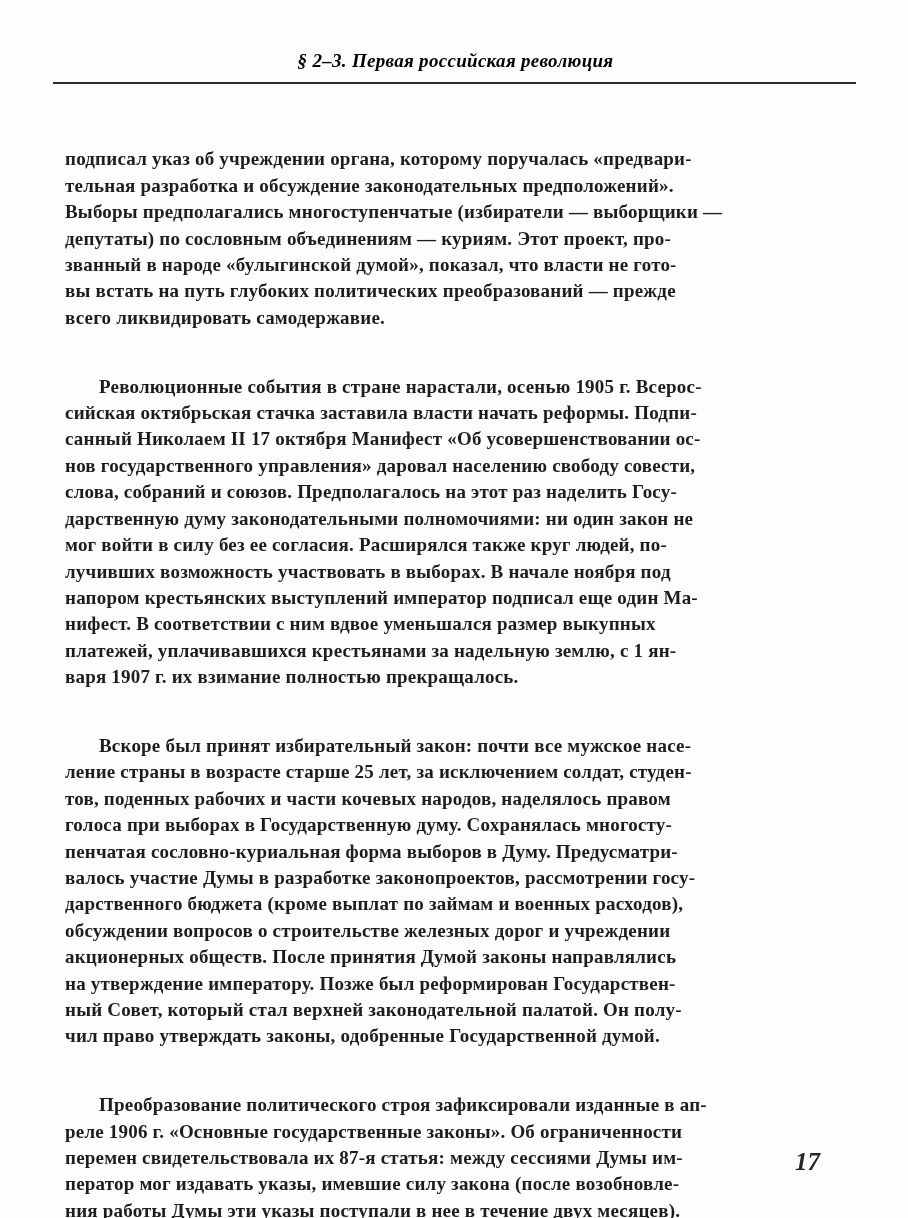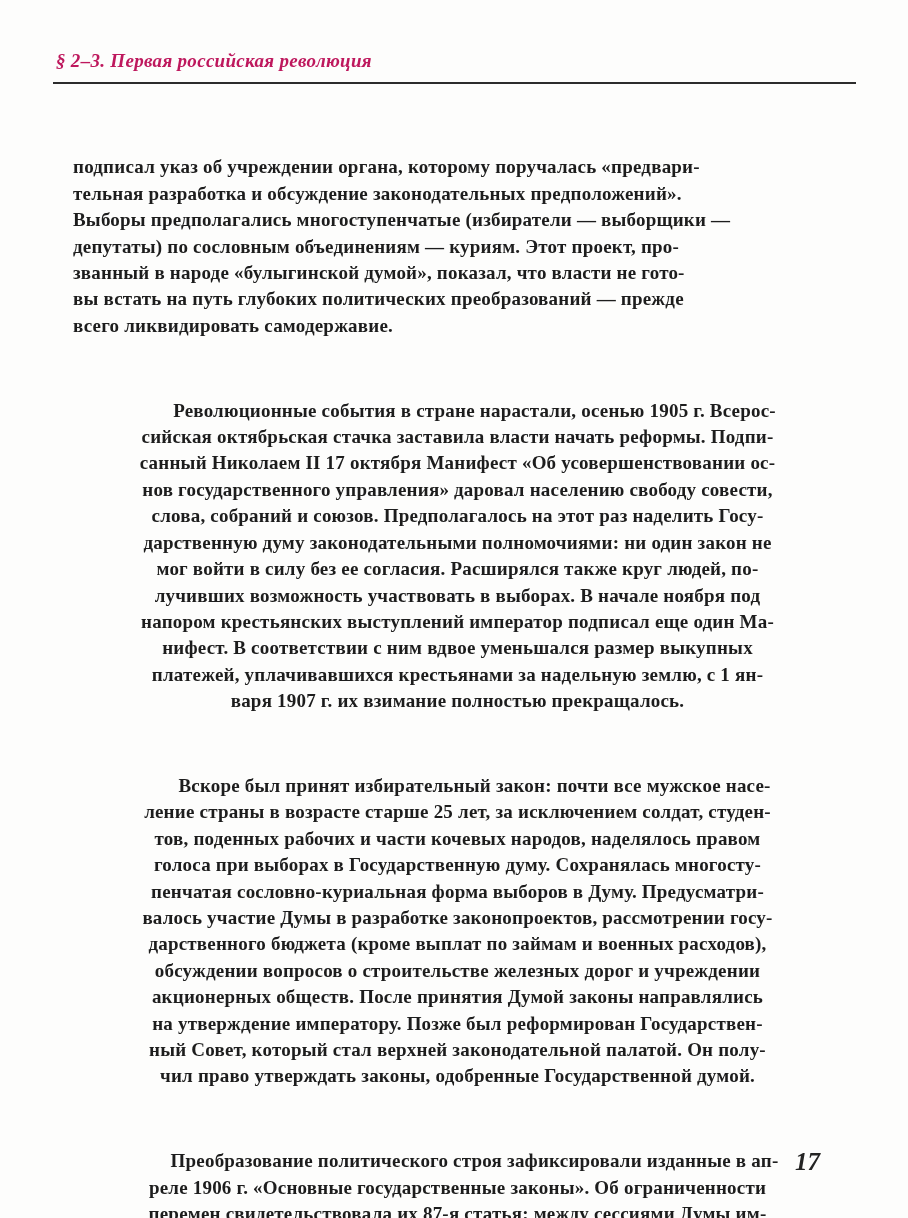--- a/index.html
+++ b/index.html
@@ -15,26 +15,26 @@
     background: #fdfdfc;
     overflow: hidden;
     font-family: "Liberation Serif", "DejaVu Serif", serif;
     color: #1d1d1d;
   }
   .running-header {
     position: absolute;
     top: 50px;
     left: 56px;
     right: 53px;
-    text-align: left;
+    text-align: center;
     font-style: italic;
     font-weight: 600;
     font-size: 19px;
     letter-spacing: 0.3px;
-    color: #be185d;
+    color: #000000;
   }
   .header-rule {
     position: absolute;
     top: 82px;
     left: 53px;
     right: 52px;
     height: 0;
     border-top: 2px solid #2c2c2c;
   }
   .text-column {
@@ -43,26 +43,25 @@
     left: 57px;
     right: 50px;
     font-weight: 700;
     font-size: 19px;
     line-height: 26.4px;
     letter-spacing: 0.2px;
     white-space: pre-line;
     text-align: left;
   }
   .para {
-    margin: 16px;
+    margin: 8px;
     padding: 0;
   }
   .para.indent {
     text-indent: 34px;
-    text-align: center;
   }
   .page-number {
     position: absolute;
     right: 88px;
     bottom: 42px;
     font-style: italic;
     font-weight: 600;
     font-size: 25px;
     color: #242424;
     text-align: center;

